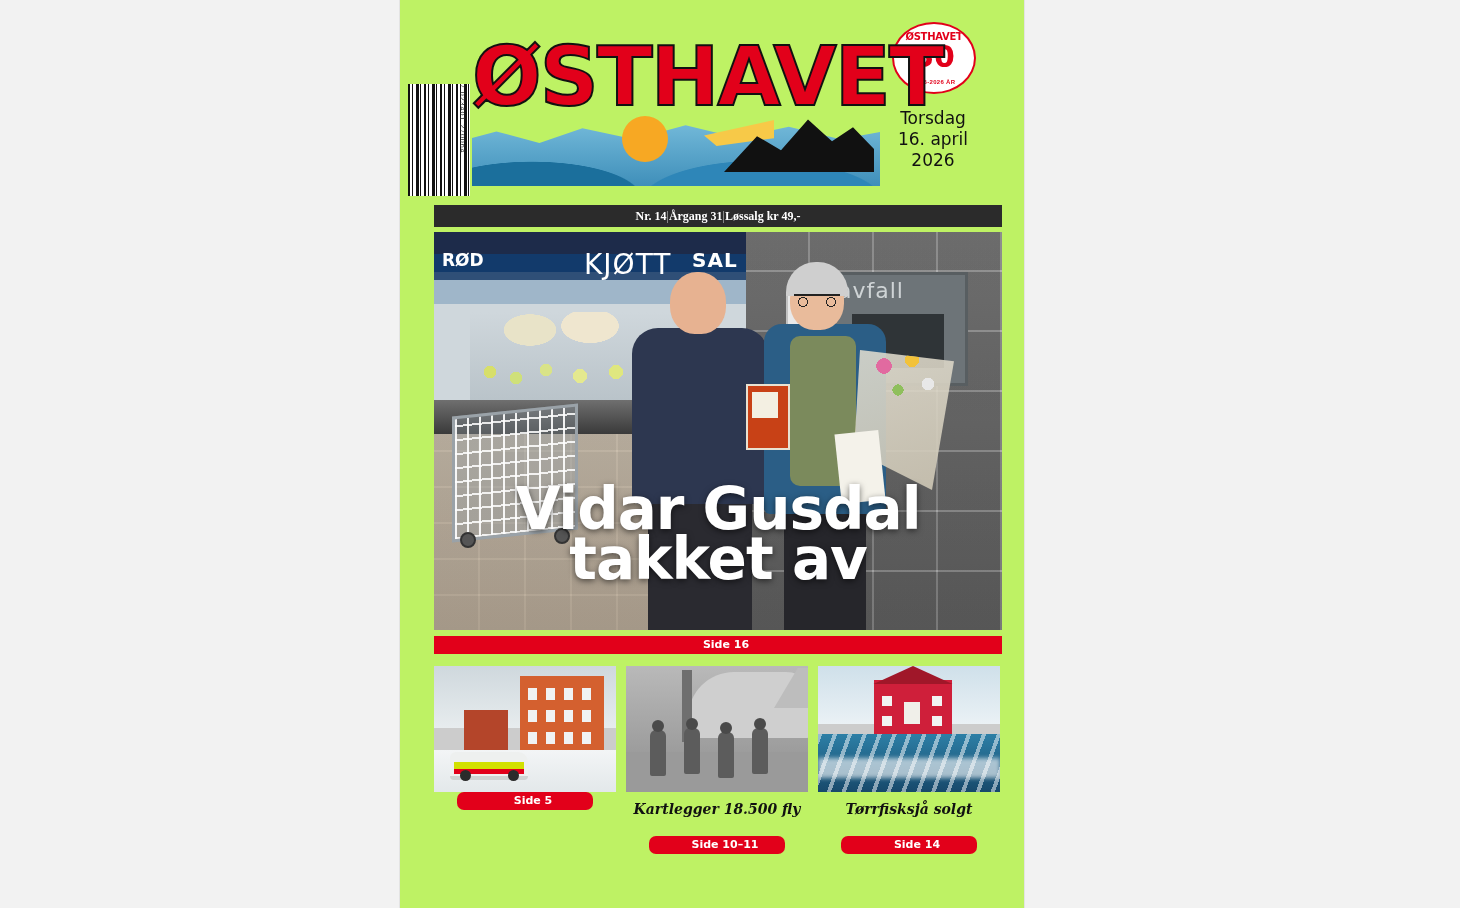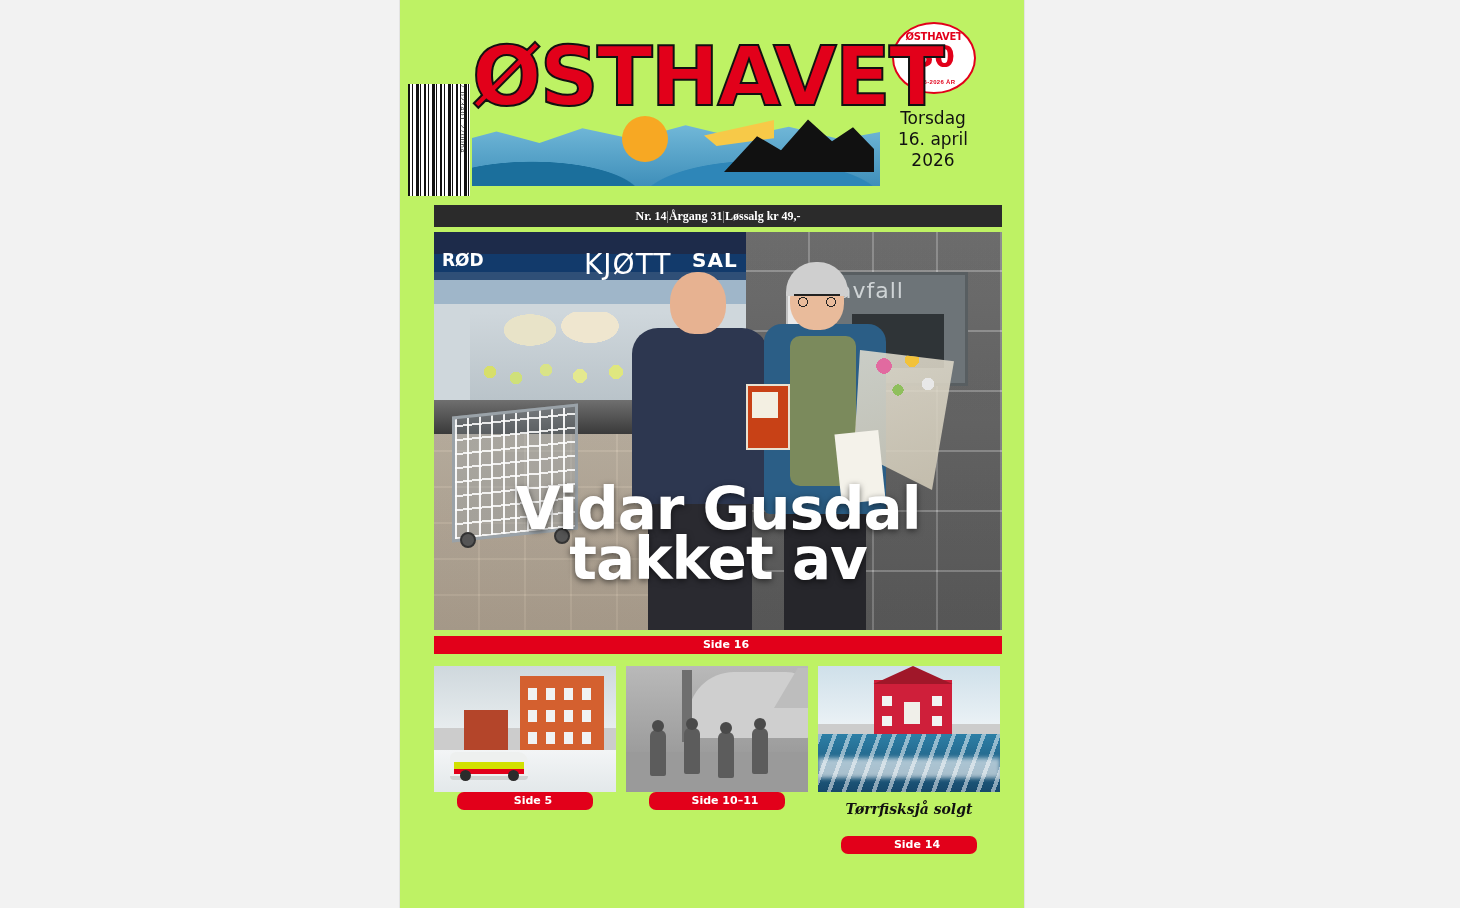--- a/index.html
+++ b/index.html
@@ -556,20 +556,21 @@
             <div class="t2-ground"></div>
             <div class="t2-sold" style="left:24px; top:64px;"></div>
             <div class="t2-head" style="left:26px; top:54px;"></div>
             <div class="t2-sold" style="left:58px; top:62px;"></div>
             <div class="t2-head" style="left:60px; top:52px;"></div>
             <div class="t2-sold" style="left:92px; top:66px;"></div>
             <div class="t2-head" style="left:94px; top:56px;"></div>
             <div class="t2-sold" style="left:126px; top:62px;"></div>
             <div class="t2-head" style="left:128px; top:52px;"></div>
           </div>
+          <div class="teaser-title">Kartlegger 18.500 fly</div>
           <div class="ref-bar">Side 10–11</div>
         </div>
 
         <div class="teaser">
           <div class="teaser-photo">
             <div class="t3-sky"></div>
             <div class="t3-house"></div>
             <div class="t3-roof"></div>
             <div class="t3-win" style="left:64px; top:30px;"></div>
             <div class="t3-win" style="left:114px; top:30px;"></div>

